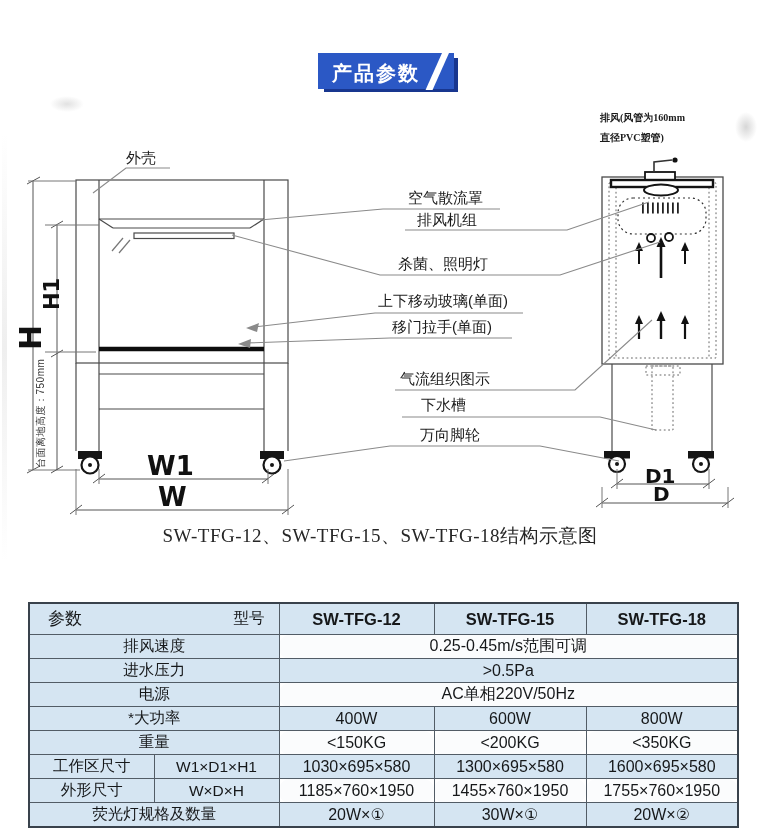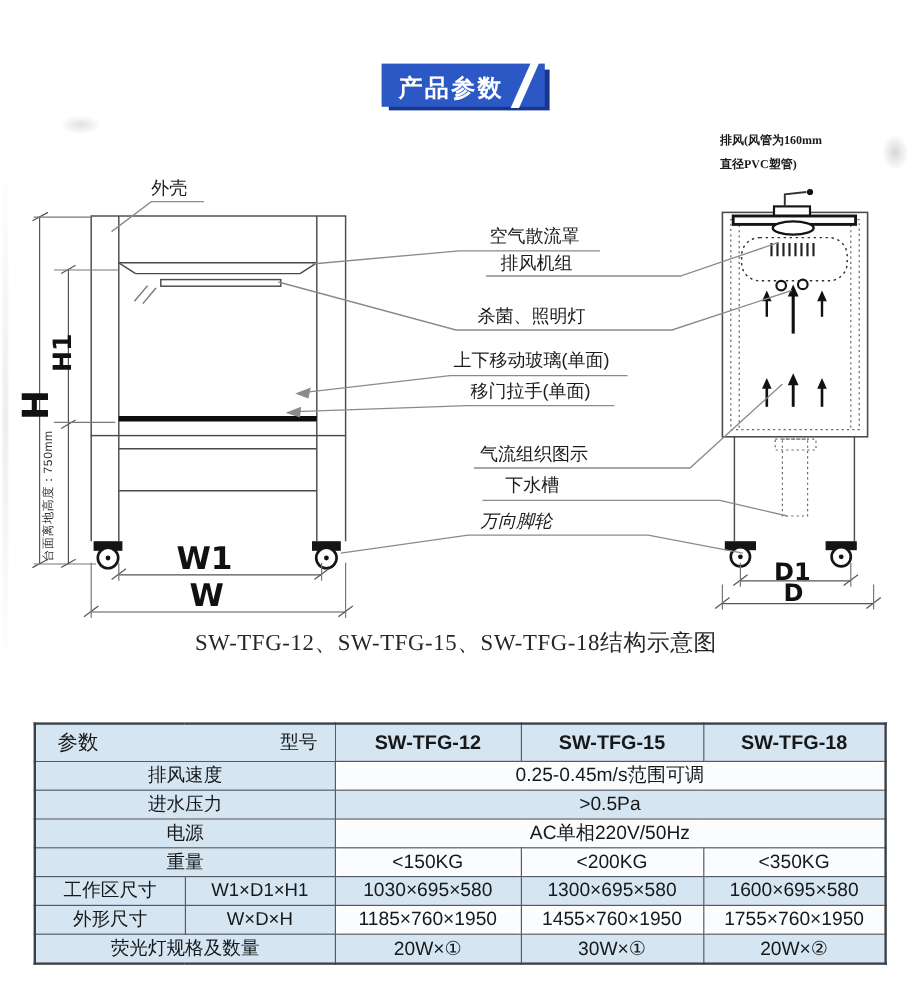--- a/index.html
+++ b/index.html
@@ -200,21 +200,21 @@
   <div class="dlabel" style="left:126px;top:118px;">外壳</div>
   <div class="dlabel bold" style="left:600px;top:81px;">排风(风管为160mm</div>
   <div class="dlabel bold" style="left:600px;top:101px;">直径PVC塑管)</div>
   <div class="dlabel" style="left:408px;top:158px;">空气散流罩</div>
   <div class="dlabel" style="left:417px;top:180px;">排风机组</div>
   <div class="dlabel" style="left:398px;top:224px;">杀菌、照明灯</div>
   <div class="dlabel" style="left:378px;top:261px;">上下移动玻璃(单面)</div>
   <div class="dlabel" style="left:392px;top:287px;">移门拉手(单面)</div>
   <div class="dlabel" style="left:400px;top:339px;">气流组织图示</div>
   <div class="dlabel" style="left:421px;top:365px;">下水槽</div>
-  <div class="dlabel" style="left:400px;top:395px;font-style:italic;">万向脚轮</div>
+  <div class="dlabel" style="left:420px;top:395px;">万向脚轮</div>
   <div class="dlabel" id="lbl-bench">台面离地高度：750mm</div>
 
   <div class="dim" id="dim-h">H</div>
   <div class="dim" id="dim-h1">H1</div>
   <div class="dim" id="dim-w1">W1</div>
   <div class="dim" id="dim-w">W</div>
   <div class="dim" id="dim-d1">D1</div>
   <div class="dim" id="dim-d">D</div>
 
   <div id="caption">SW-TFG-12、SW-TFG-15、SW-TFG-18结构示意图</div>
@@ -242,20 +242,26 @@
       <td class="val" colspan="3">0.25-0.45m/s范围可调</td>
     </tr>
     <tr class="blue">
       <td class="lab" colspan="2">进水压力</td>
       <td class="val" colspan="3">&gt;0.5Pa</td>
     </tr>
     <tr class="white">
       <td class="lab" colspan="2">电源</td>
       <td class="val" colspan="3">AC单相220V/50Hz</td>
     </tr>
+    <tr class="blue">
+      <td class="lab" colspan="2">*大功率</td>
+      <td class="val">400W</td>
+      <td class="val">600W</td>
+      <td class="val">800W</td>
+    </tr>
     <tr class="white">
       <td class="lab" colspan="2">重量</td>
       <td class="val">&lt;150KG</td>
       <td class="val">&lt;200KG</td>
       <td class="val">&lt;350KG</td>
     </tr>
     <tr class="blue">
       <td class="lab">工作区尺寸</td>
       <td class="lab">W1×D1×H1</td>
       <td class="val">1030×695×580</td>

